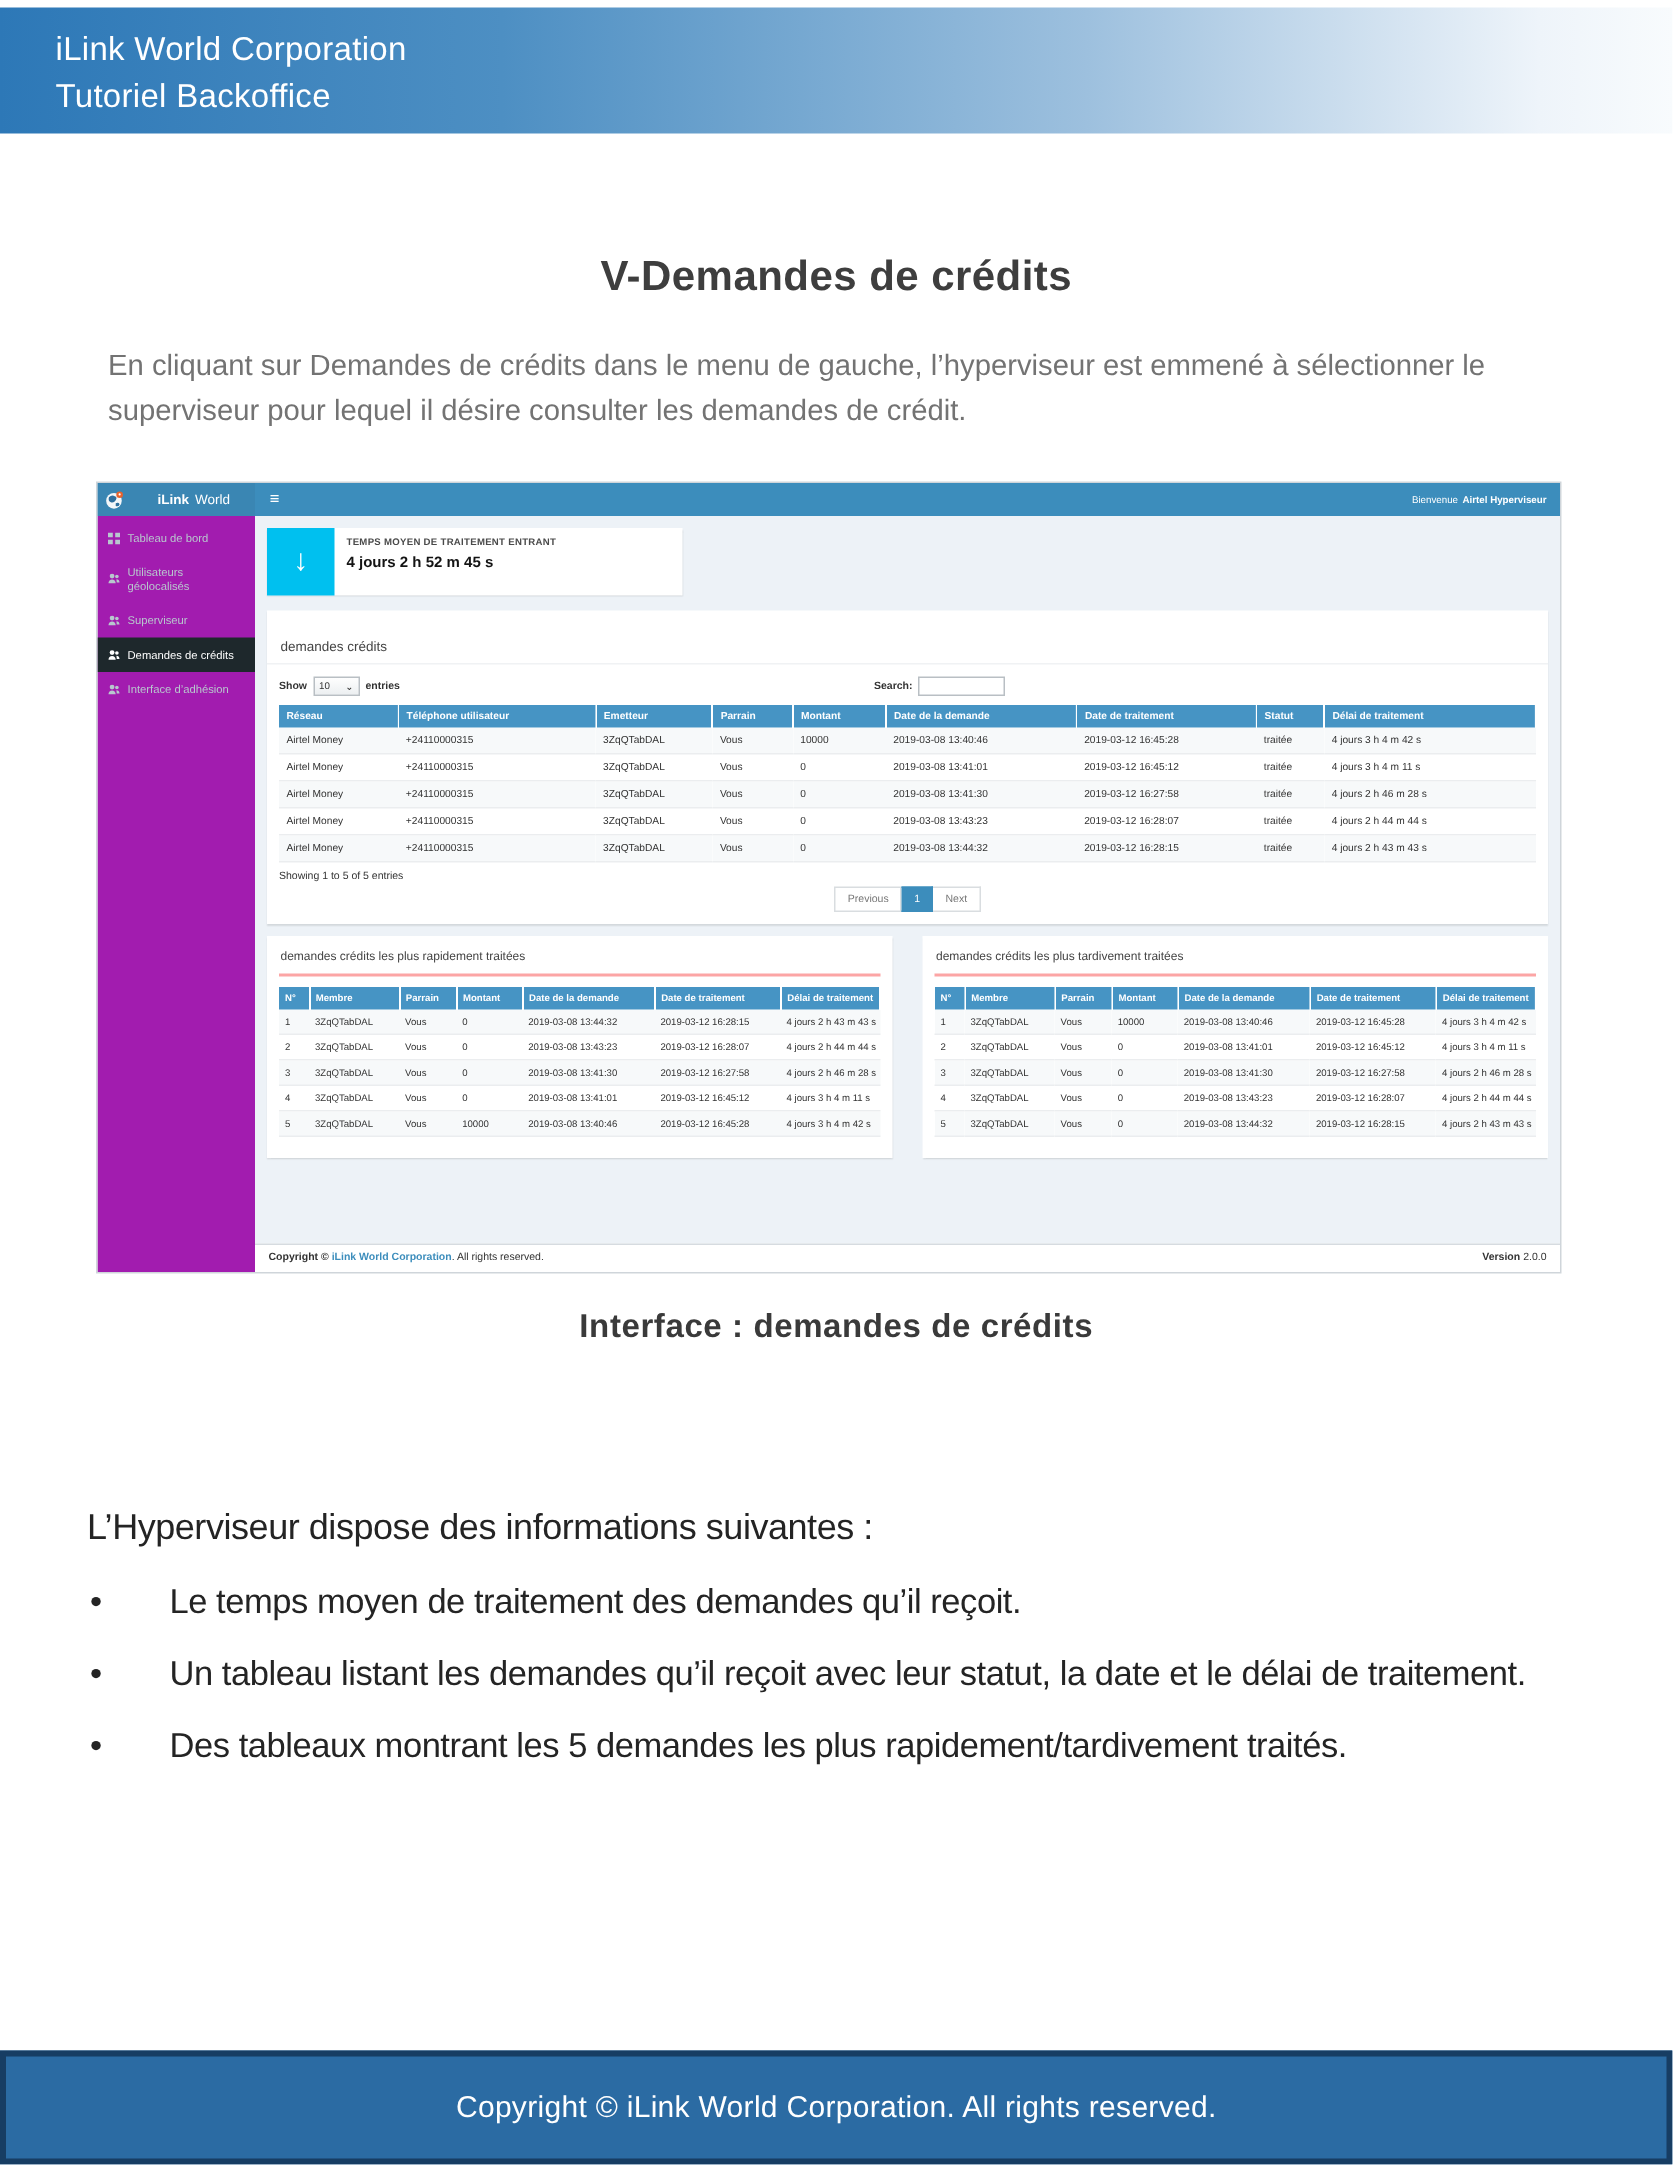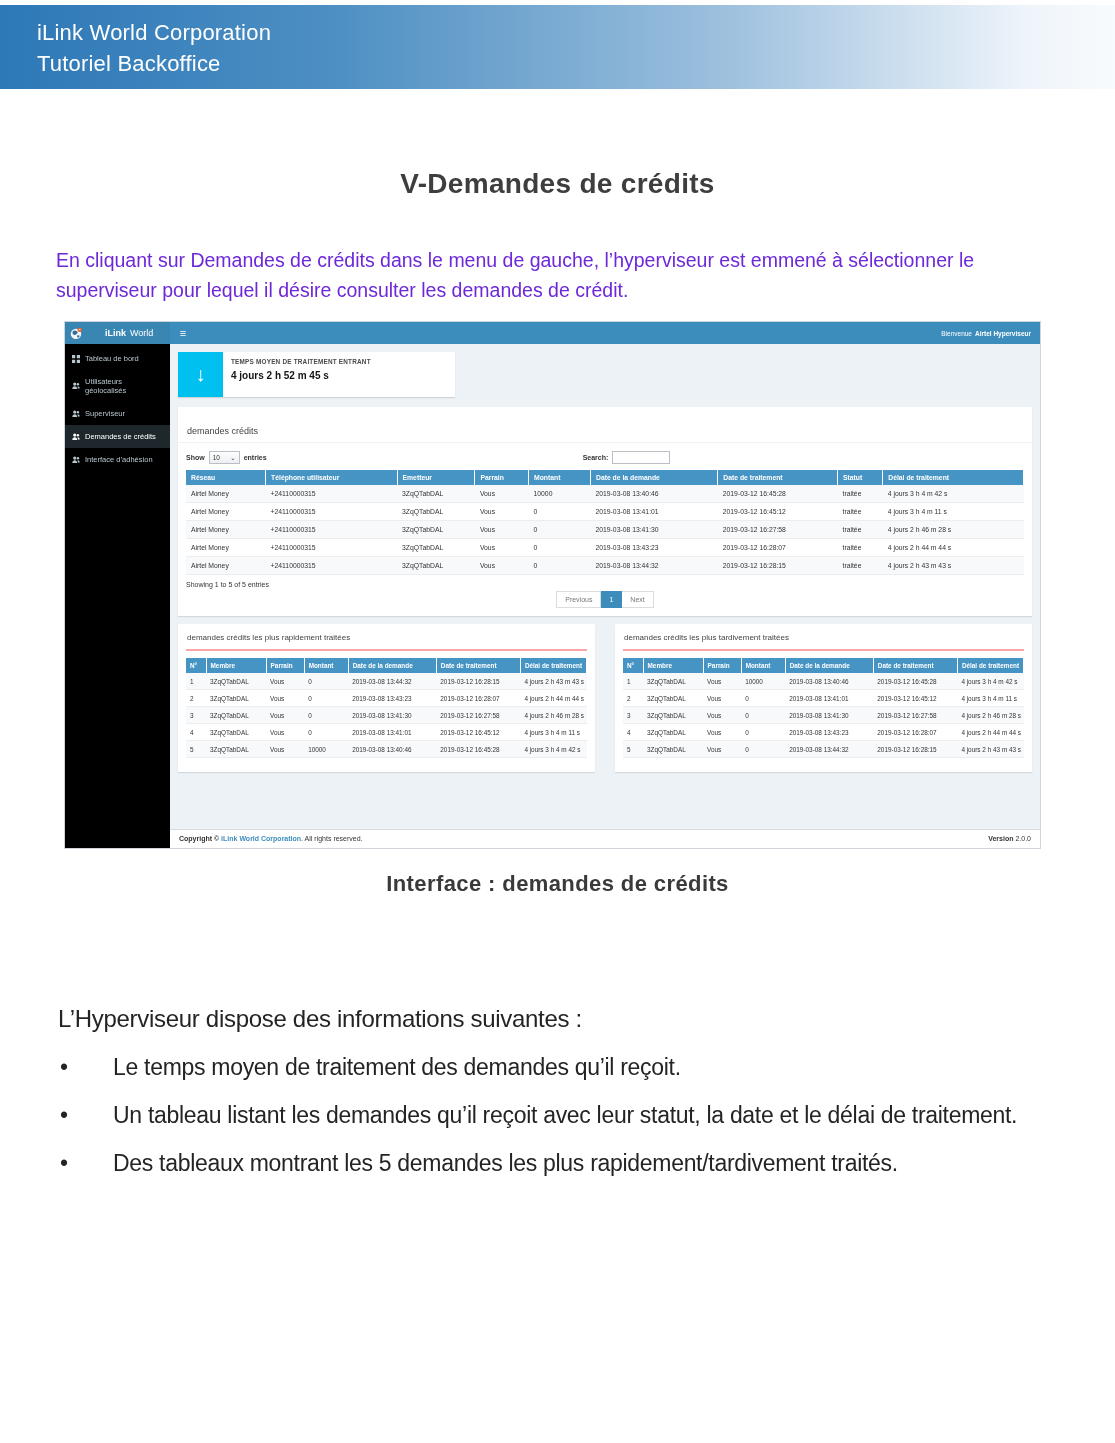--- a/index.html
+++ b/index.html
@@ -7,43 +7,43 @@
   body { width:1115px; height:1443px; font-family:"Liberation Sans","DejaVu Sans",sans-serif; position:relative; overflow:hidden; }
   .page { position:relative; width:1115px; height:1443px; }
 
   
   .doc-header { position:absolute; top:5px; left:0; width:1115px; height:84px;
     background:linear-gradient(90deg,#2d78b7 0%,#4d8fc3 30%,#9dc0de 65%,#eef4fa 92%,#f8fbfd 100%);
     color:#fff; padding:12px 0 0 37px; }
   .doc-header .l { font-size:22px; line-height:31px; letter-spacing:.2px; }
   .doc-title { position:absolute; top:168px; left:0; width:1115px; text-align:center;
     font-size:28px; font-weight:bold; color:#3e3e3e; letter-spacing:.3px; }
-  .doc-intro { position:absolute; top:229px; left:56px; width:990px; font-size:19.5px;
-    line-height:30px; color:#6d28d9;margin-top:16px; }
+  .doc-intro { position:absolute; top:229px; left:72px; width:990px; font-size:19.5px;
+    line-height:30px; color:#737373; }
   .doc-caption { position:absolute; top:871px; left:0; width:1115px; text-align:center;
     font-size:22px; font-weight:bold; color:#3a3a3a; letter-spacing:.4px; }
   .doc-info { position:absolute; top:1003px; left:58px; width:1020px; color:#242424; }
   .doc-info .ih { font-size:24px; line-height:32px; letter-spacing:-.3px; }
   .bullet-row { display:flex; margin-top:17px; font-size:23px; line-height:31px; letter-spacing:-.3px; }
   .bullet-row .b { width:55px; padding-left:2px; }
   .doc-footer { position:absolute; top:1367px; left:0; width:1115px; height:76px;
     background:#2b6ba3; border:4px solid #173d63; color:#fff; font-size:20px;
     display:flex; align-items:center; justify-content:center; letter-spacing:.2px; }
 
   
   .shot { position:absolute; top:322px; left:65px; width:975px; height:526px;
     outline:1px solid #cfd5da; display:flex; flex-direction:column; }
   .navbar { height:22px; background:#3c8dbc; color:#fff; display:flex; align-items:stretch; flex:0 0 22px; }
   .brand { width:105px; background:#3a86b3; display:flex; align-items:center; gap:4px; padding-left:5px; font-size:9px; }
   .brand .bb { font-weight:bold;margin-left:18px; }
   .hamburger { width:26px; display:flex; align-items:center; justify-content:center; font-size:11px; cursor:pointer; }
   .welcome { margin-left:auto; display:flex; align-items:center; gap:3px; font-size:6.5px; padding-right:9px; }
   .welcome .wu { font-weight:bold; }
   .shot-body { flex:1; display:flex; min-height:0; }
-  .sidebar { width:105px; background:#000000; color:#b8c7ce; font-size:7.5px; padding-top:3px; }
+  .sidebar { width:105px; background:#a21caf; color:#b8c7ce; font-size:7.5px; padding-top:3px; }
   .side-item { display:flex; align-items:center; gap:5px; padding:7px 7px; cursor:pointer; }
   .side-item svg { flex:0 0 auto; }
   .side-item.active { background:#1e282c; color:#fff; font-weight:normal; }
   .content { flex:1; background:#edf2f7; display:flex; flex-direction:column; padding:8px; min-width:0; }
 
   .statbox { width:277px; height:45px; background:#fff; display:flex; box-shadow:0 1px 1px rgba(0,0,0,.12); flex:0 0 auto; }
   .statbox .sicon { width:45px; background:#00c0ef; color:#fff; font-size:20px; display:flex; align-items:center; justify-content:center; }
   .statbox .stxt { padding:6px 8px; overflow:hidden; }
   .statbox .slabel { font-size:6.4px; font-weight:600; color:#4a4a4a; letter-spacing:.2px; white-space:nowrap; }
   .statbox .svalue { font-size:10px; font-weight:bold; color:#141414; margin-top:5px; }
@@ -452,14 +452,15 @@
     <div class="bullet-row">
       <span class="b">•</span>
       <span>Un tableau listant les demandes qu’il reçoit avec leur statut, la date et le délai de traitement.</span>
     </div>
     <div class="bullet-row">
       <span class="b">•</span>
       <span>Des tableaux montrant les 5 demandes les plus rapidement/tardivement traités.</span>
     </div>
   </div>
 
+  <div class="doc-footer">Copyright © iLink World Corporation. All rights reserved.</div>
 
 </div>
 
 </body></html>

